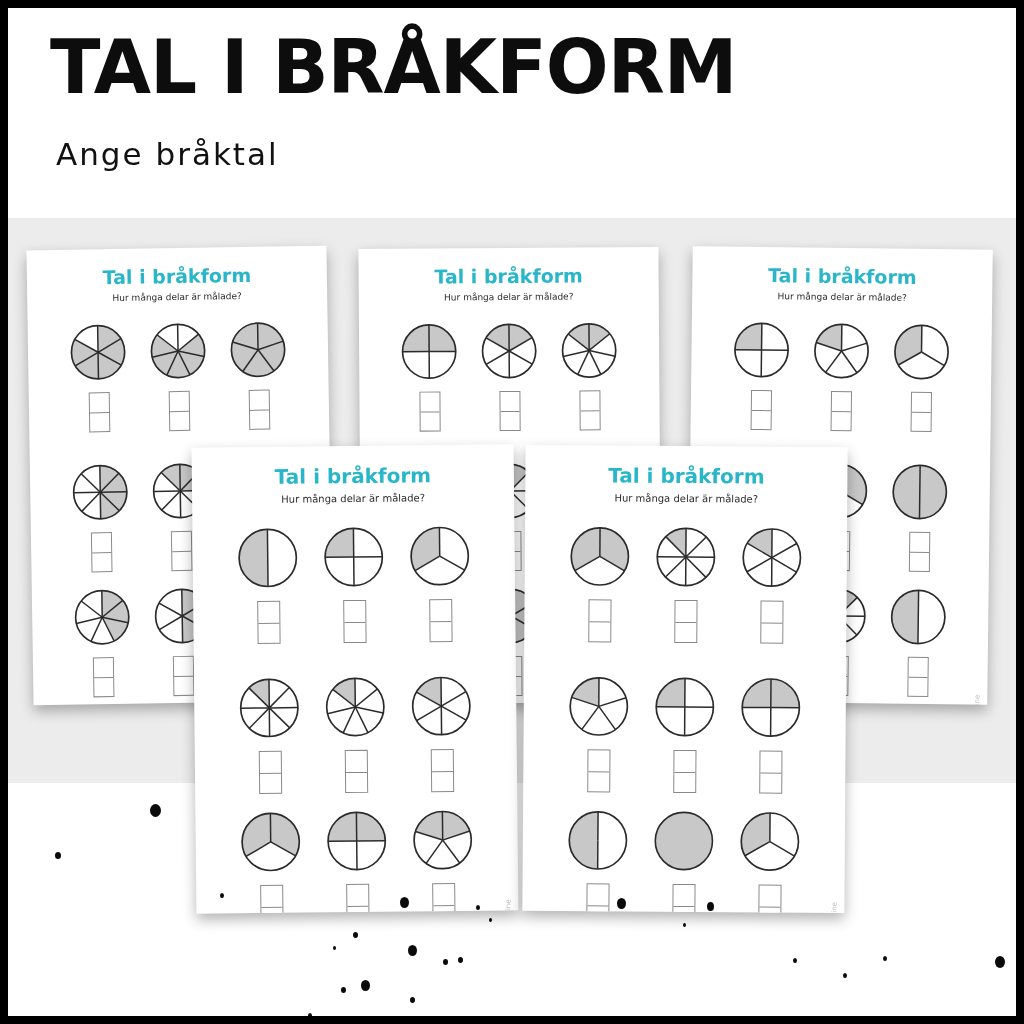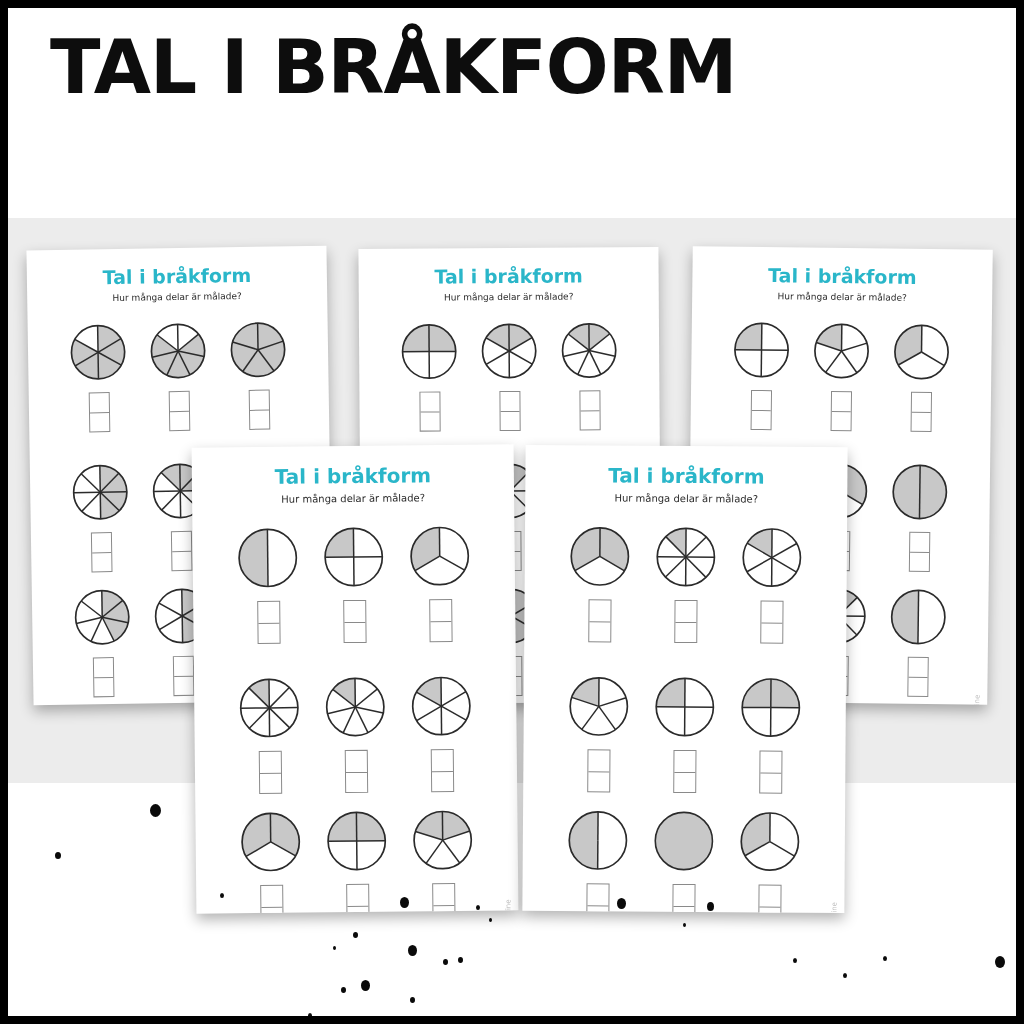--- a/index.html
+++ b/index.html
@@ -86,20 +86,21 @@
   
   .splat{position:absolute;background:#0a0a0a;border-radius:50%;}
 </style>
 </head>
 <body>
 
 <div id="canvas">
 
   <div id="header">
     <div id="main-title">TAL I BRÅKFORM</div>
+    <div id="sub-title">Ange bråktal</div>
   </div>
 
   <div id="grey-band"></div>
   <div id="white-band"></div>
 
   <div id="sheets-layer">
       <div class="sheet" style="left: 22px; top: 240px; width: 300px; height: 455px; transform: rotate(-0.9deg);">
         <div class="wtitle" style="top: 17px; font-size: 19px;">Tal i bråkform</div>
         <div class="wsub" style="top: 44px; font-size: 9px;">Hur många delar är målade?</div>
         <div class="cell" style="left: 42px; top: 75px;">

